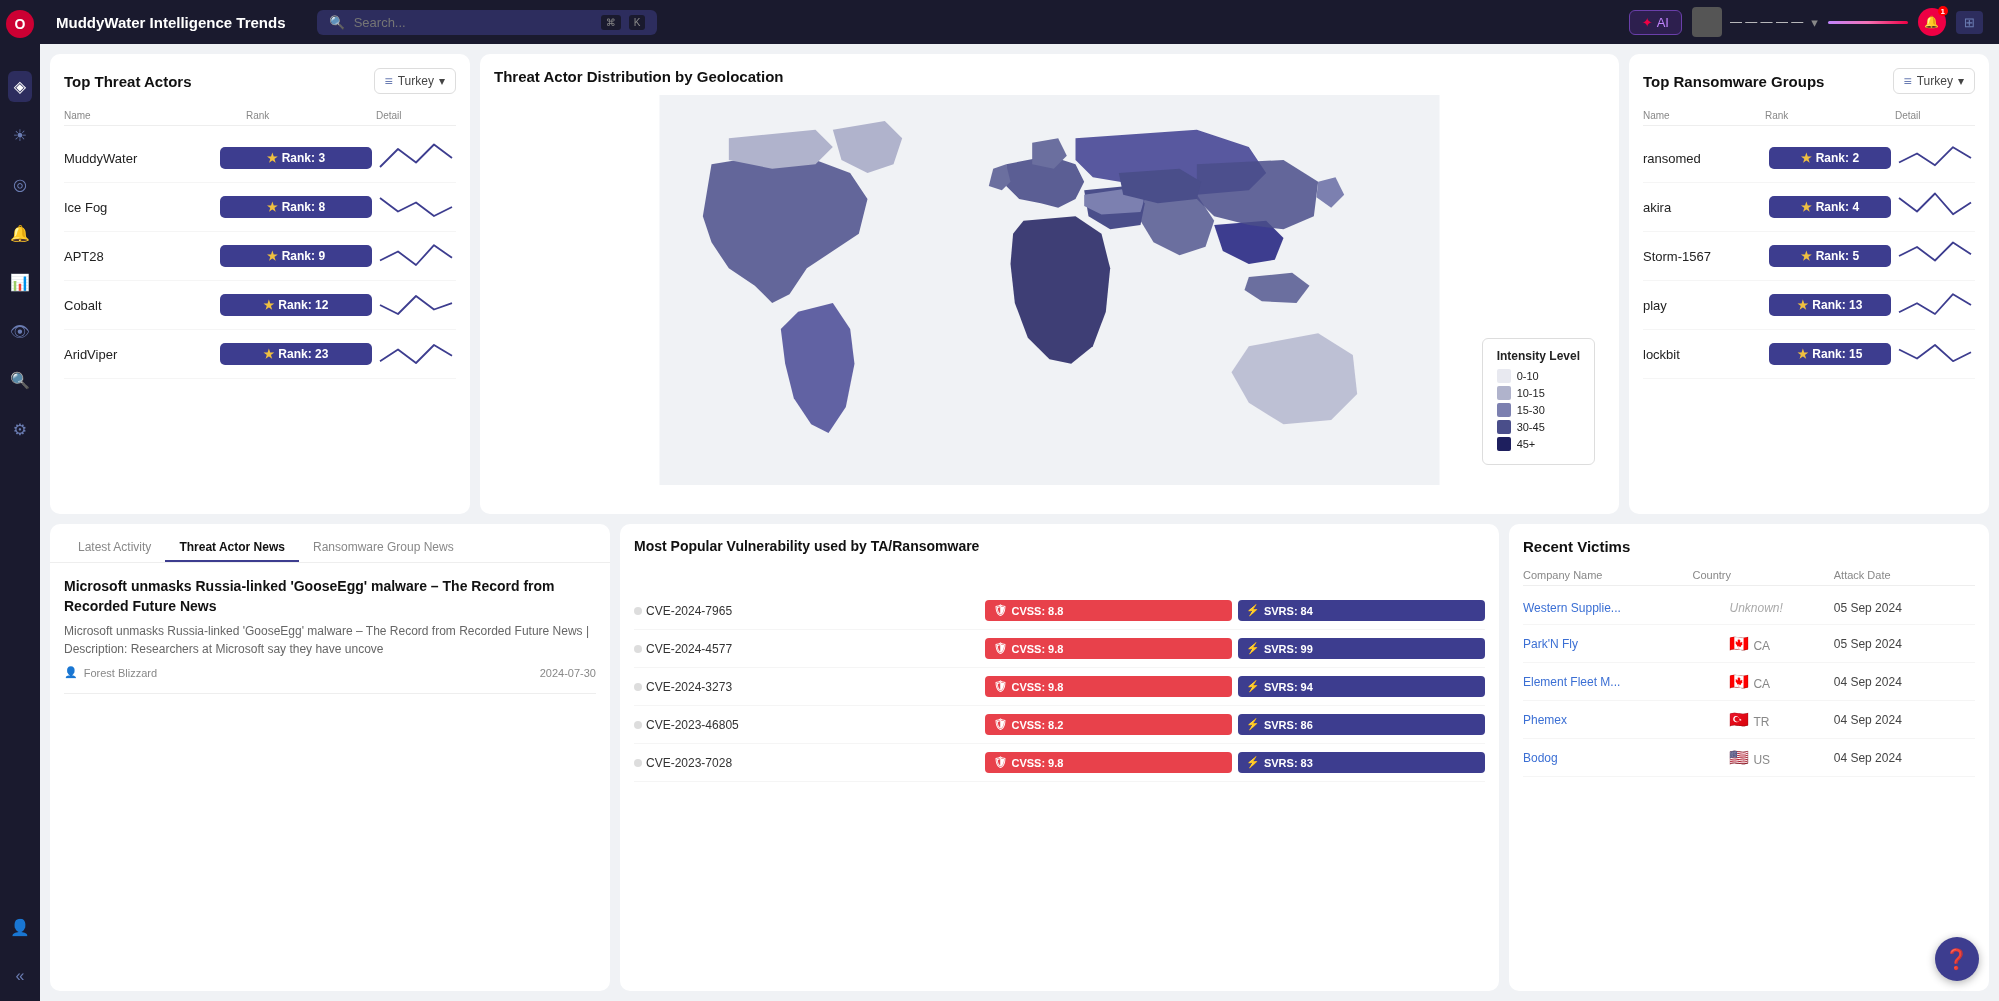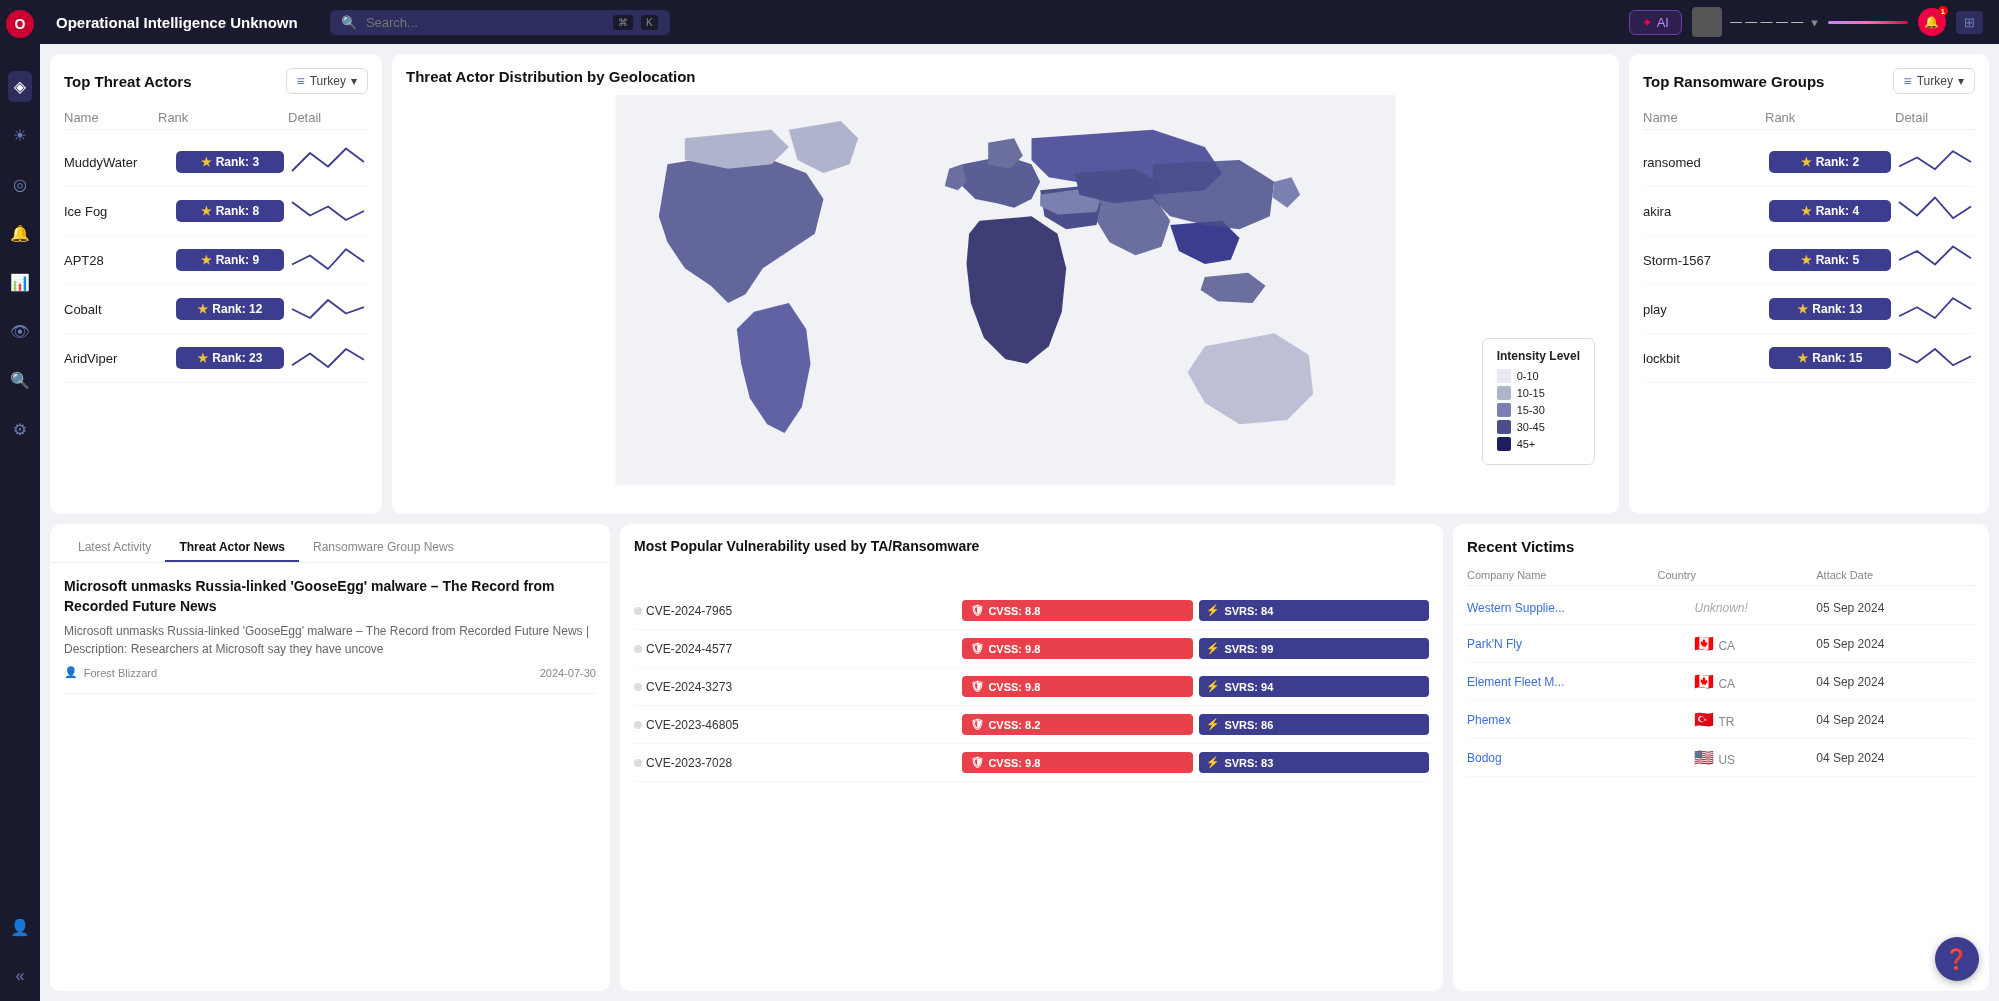--- a/index.html
+++ b/index.html
@@ -29,31 +29,31 @@
     .notif-badge { position: absolute; top: -2px; right: -2px; background: red; border-radius: 50%; width: 10px; height: 10px; font-size: 8px; display: flex; align-items: center; justify-content: center; }
 
     
     .content { flex: 1; display: flex; flex-direction: column; overflow: hidden; padding: 10px; gap: 10px; }
 
     
     .top-row { display: flex; gap: 10px; height: 460px; }
 
     
     .panel { background: #fff; border-radius: 10px; padding: 14px; overflow: hidden; }
-    .panel-left { width: 332px; flex-shrink: 0; }
+    .panel-left { width: 420px; flex-shrink: 0; }
     .panel-center { flex: 1; }
     .panel-right { width: 360px; flex-shrink: 0; }
 
     .panel-header { display: flex; align-items: center; justify-content: space-between; margin-bottom: 12px; }
     .panel-title { font-size: 15px; font-weight: 600; color: #111; }
     .filter-btn { display: flex; align-items: center; gap: 5px; border: 1px solid #ddd; border-radius: 6px; padding: 4px 10px; font-size: 12px; color: #444; cursor: pointer; background: #fff; }
     .filter-icon { color: #6b7db3; font-size: 14px; }
 
     
-    .table-header { display: grid; grid-template-columns: 1fr 1fr 80px; color: #888; font-size: 13px; padding: 4px 0; border-bottom: 1px solid #eee; margin-bottom: 8px; }
+    .table-header { display: grid; grid-template-columns: 1fr 1fr 80px; color: #888; font-size: 10px; padding: 4px 0; border-bottom: 1px solid #eee; margin-bottom: 8px; }
     .table-header-3col { grid-template-columns: 1fr 130px 80px; }
 
     
     .actor-row { display: grid; grid-template-columns: 1fr 1fr 80px; align-items: center; padding: 6px 0; border-bottom: 1px solid #f5f5f5; gap: 4px; }
     .actor-name { font-size: 13px; font-weight: 500; color: #222; }
     .rank-badge { background: #3d3d8f; color: #fff; border-radius: 5px; padding: 4px 10px; font-size: 12px; font-weight: 600; display: flex; align-items: center; gap: 4px; justify-content: center; white-space: nowrap; }
     .rank-star { color: #f0c040; }
     .sparkline { width: 80px; height: 36px; }
 
     
@@ -87,21 +87,21 @@
     .vuln-title { font-size: 14px; font-weight: 600; color: #111; margin-bottom: 10px; }
     .vuln-table-header { display: grid; grid-template-columns: 1.4fr 1fr 1fr; color: #888; font-size: 11px; padding: 4px 0; border-bottom: 1px solid #eee; margin-bottom: 6px; }
     .vuln-row { display: grid; grid-template-columns: 1.4fr 1fr 1fr; align-items: center; padding: 8px 0; border-bottom: 1px solid #f5f5f5; gap: 6px; }
     .vuln-id { font-size: 12px; color: #333; display: flex; align-items: center; gap: 4px; }
     .vuln-dot { width: 8px; height: 8px; border-radius: 50%; background: #ddd; flex-shrink: 0; }
     .cvss-badge { background: #e8414b; color: #fff; border-radius: 4px; padding: 4px 8px; font-size: 11px; font-weight: 600; display: flex; align-items: center; gap: 4px; }
     .svrs-badge { background: #3d3d8f; color: #fff; border-radius: 4px; padding: 4px 8px; font-size: 11px; font-weight: 600; display: flex; align-items: center; gap: 4px; }
     .badge-icon { font-size: 11px; }
 
     
-    .victims-panel { width: 536px; flex-shrink: 0; background: #fff; border-radius: 10px; padding: 14px; overflow: hidden; display: flex; flex-direction: column; }
+    .victims-panel { width: 480px; flex-shrink: 0; background: #fff; border-radius: 10px; padding: 14px; overflow: hidden; display: flex; flex-direction: column; }
     .victims-title { font-size: 15px; font-weight: 600; color: #111; margin-bottom: 10px; }
     .victims-table-header { display: grid; grid-template-columns: 1.2fr 1fr 1fr; color: #888; font-size: 11px; padding: 4px 0; border-bottom: 1px solid #eee; margin-bottom: 6px; }
     .victim-row { display: grid; grid-template-columns: 1.2fr 1fr 1fr; align-items: center; padding: 9px 0; border-bottom: 1px solid #f5f5f5; }
     .victim-name { color: #3b6fd4; font-size: 12px; font-weight: 500; cursor: pointer; }
     .victim-country { font-size: 12px; color: #888; display: flex; align-items: flex-end; gap: 4px; margin-left: 37px; }
     .victim-unknown { color: #aaa; font-style: italic; font-size: 12px; }
     .victim-date { font-size: 12px; color: #444; }
     .flag { font-size: 16px; }
 
     
@@ -135,21 +135,21 @@
   <div class="sidebar-icon">👁</div>
   <div class="sidebar-icon">🔍</div>
   <div class="sidebar-icon">⚙</div>
   <div class="sidebar-icon sidebar-bottom">👤</div>
   <div class="sidebar-icon">«</div>
 </div>
 
 <div class="main">
 
   <div class="topbar">
-    <span class="topbar-title">Operational Intelligence Unknown</span>
+    <span class="topbar-title">MuddyWater Intelligence Trends</span>
     <div class="search-bar">
       <span>🔍</span>
       <input type="text" placeholder="Search..." style="">
       <span class="search-kbd">⌘</span>
       <span class="search-kbd">K</span>
     </div>
     <div class="topbar-right">
       <button class="ai-btn">
         <span class="ai-star">✦</span>
         <span>AI</span>

